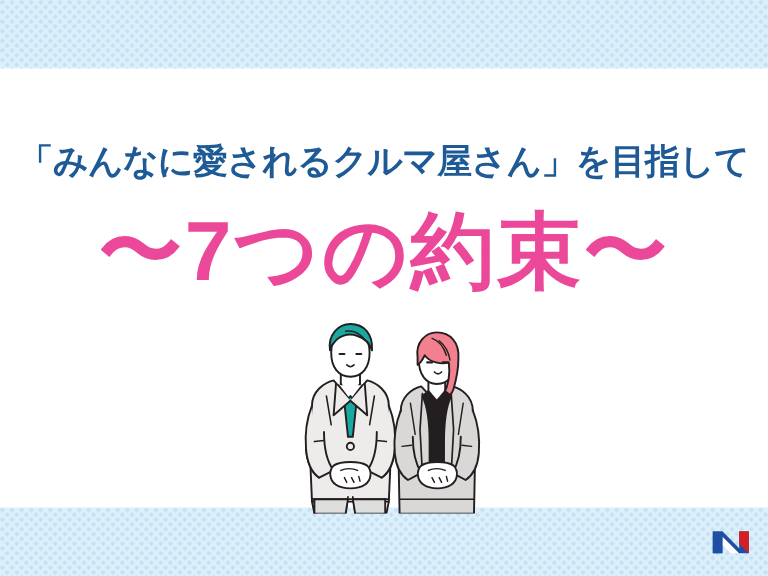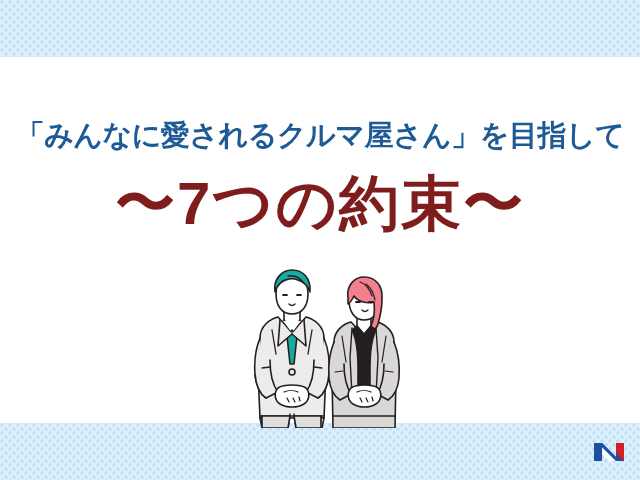--- a/index.html
+++ b/index.html
@@ -55,22 +55,22 @@
     color: #1d5a96;
     font-size: 29px;
     font-weight: bold;
     letter-spacing: -0.5px;
     line-height: 1.2;
     white-space: nowrap;
   }
   .headline-line2 {
     display: block;
     margin-top: 16px;
-    color: #7f1d1d;
-    font-size: 60px;
+    color: #ec4899;
+    font-size: 70px;
     font-weight: bold;
     letter-spacing: 2px;
     line-height: 1.15;
     white-space: nowrap;
   }
 
   
   .illustration {
     position: absolute;
     left: 232px;

